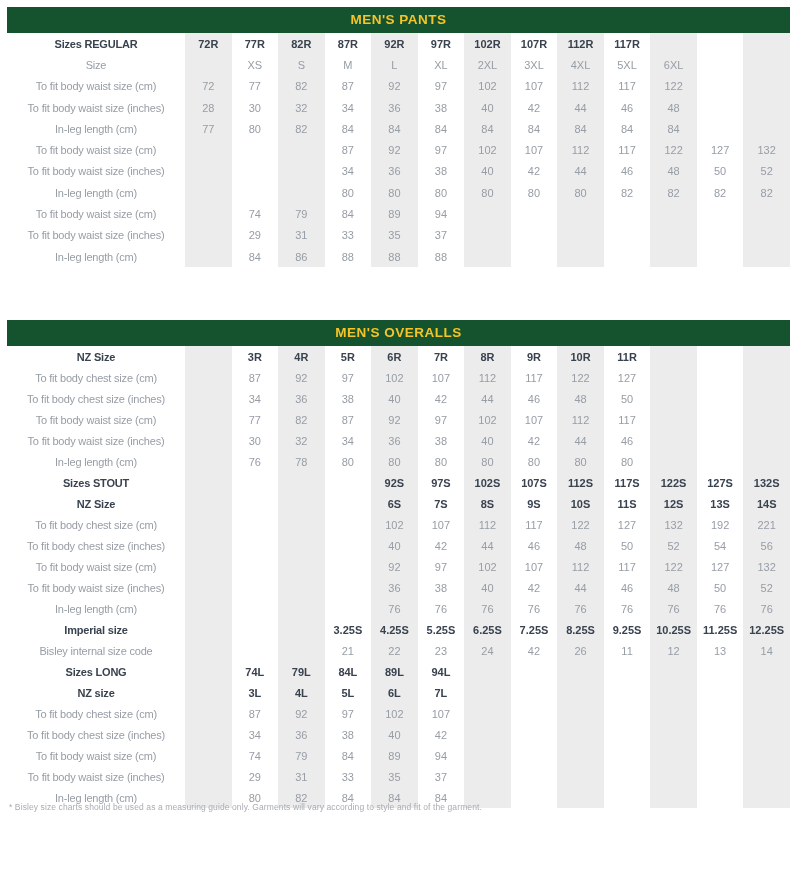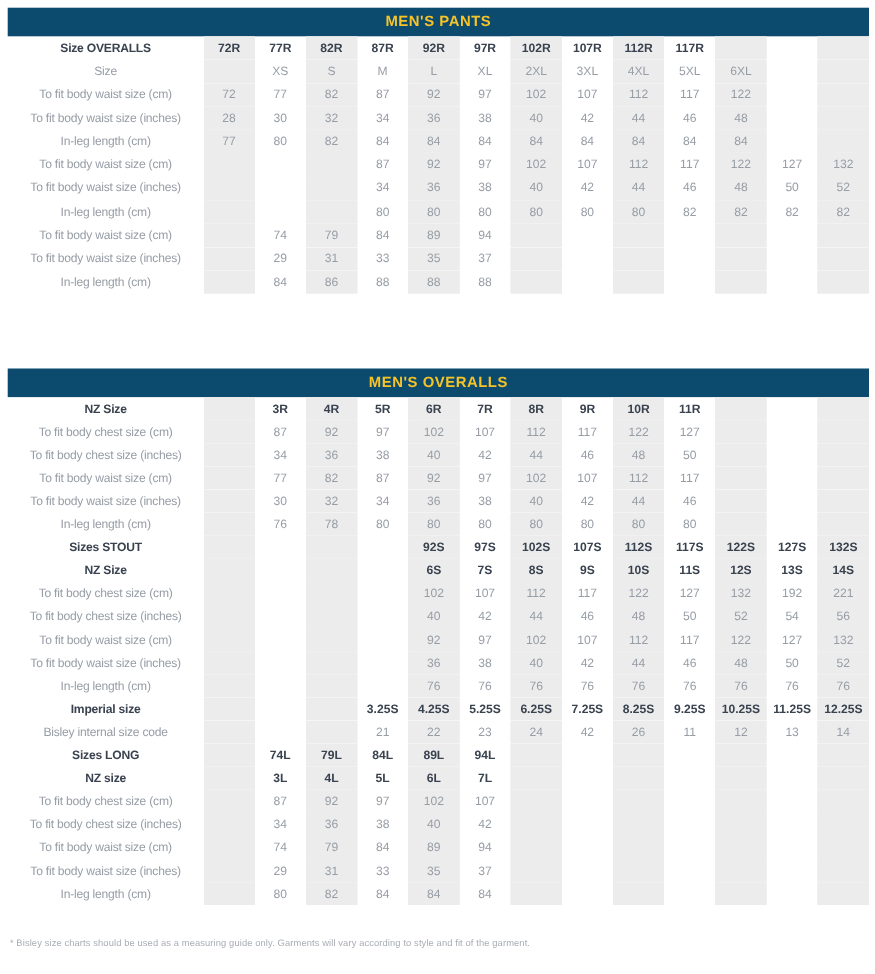--- a/index.html
+++ b/index.html
@@ -6,26 +6,26 @@
   .sheet {
     position: relative;
     width: 795px;
     height: 885px;
     background: #ffffff;
     font-family: "Liberation Sans", sans-serif;
     overflow: hidden;
   }
   .chart { position: absolute; left: 7px; width: 783px; }
   .chart.pants   { top: 7px; }
-  .chart.overalls{ top: 335px; }
+  .chart.overalls{ top: 320px; }
 
   .title-bar {
     height: 26px;
     line-height: 26px;
-    background: #0c4a6e;
+    background: #14532d;
     color: #F6C428;
     font-weight: bold;
     font-size: 13.5px;
     text-align: center;
     letter-spacing: 0.5px;
   }
 
   table.size-table {
     width: 100%;
     border-collapse: collapse;
@@ -49,21 +49,21 @@
     text-align: left;
     padding-left: 7px;
     letter-spacing: -0.2px;
   }
   tr.value-row td { color: #979DA5; font-weight: normal; }
   tr.bold-row  td { color: #39424F; font-weight: bold; }
 
   .footnote {
     position: absolute;
     left: 9px;
-    top: 852px;
+    top: 802px;
     font-size: 8.5px;
     color: #A8ADB3;
     letter-spacing: 0.1px;
   }
 </style>
 </head>
 <body>
 
 <div class="sheet">
 
@@ -81,21 +81,21 @@
         <col class="band">
           <col>
           <col class="band">
           <col>
           <col class="band">
           <col>
         <col class="band">
       </colgroup>
       <tbody>
           <tr class="bold-row">
-            <td class="row-label">Size OVERALLS</td>
+            <td class="row-label">Sizes REGULAR</td>
             <td>72R</td>
             <td>77R</td>
             <td>82R</td>
             <td>87R</td>
             <td>92R</td>
             <td>97R</td>
             <td>102R</td>
             <td>107R</td>
             <td>112R</td>
             <td>117R</td>

